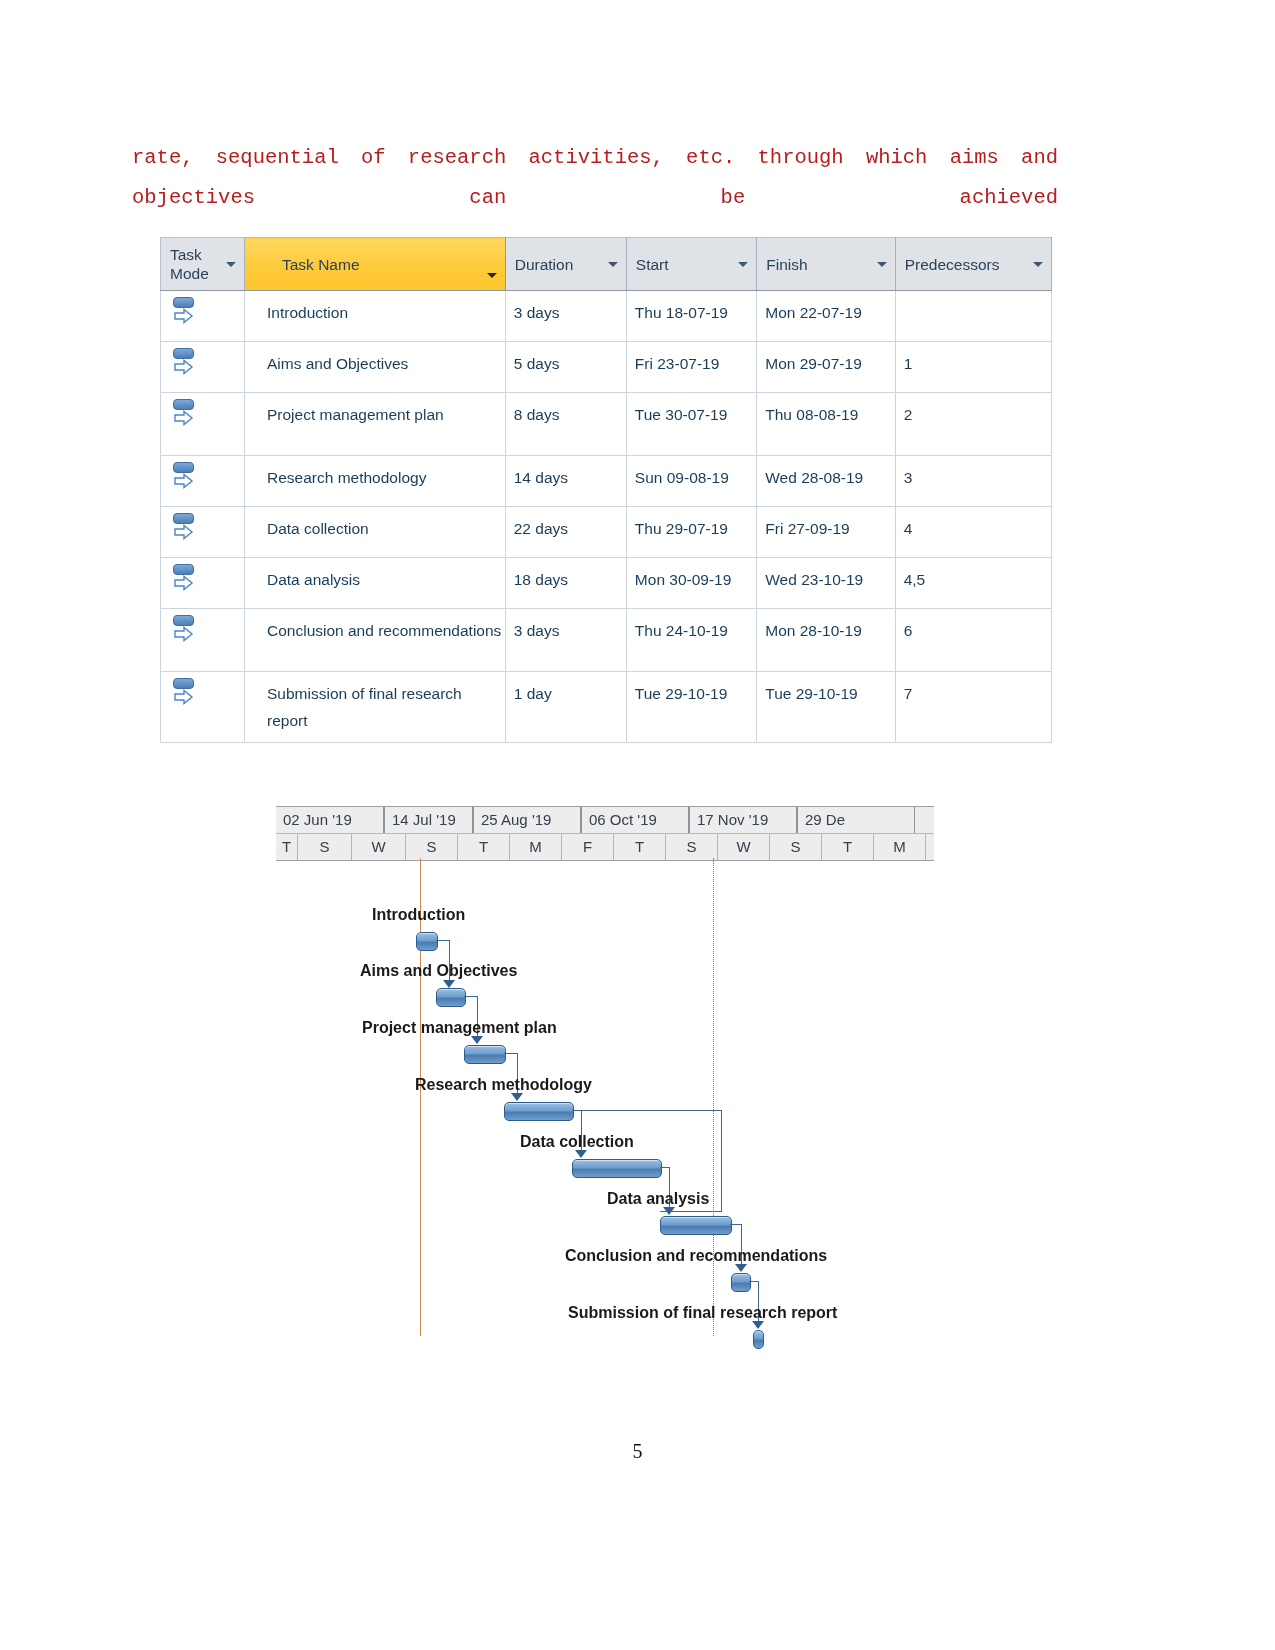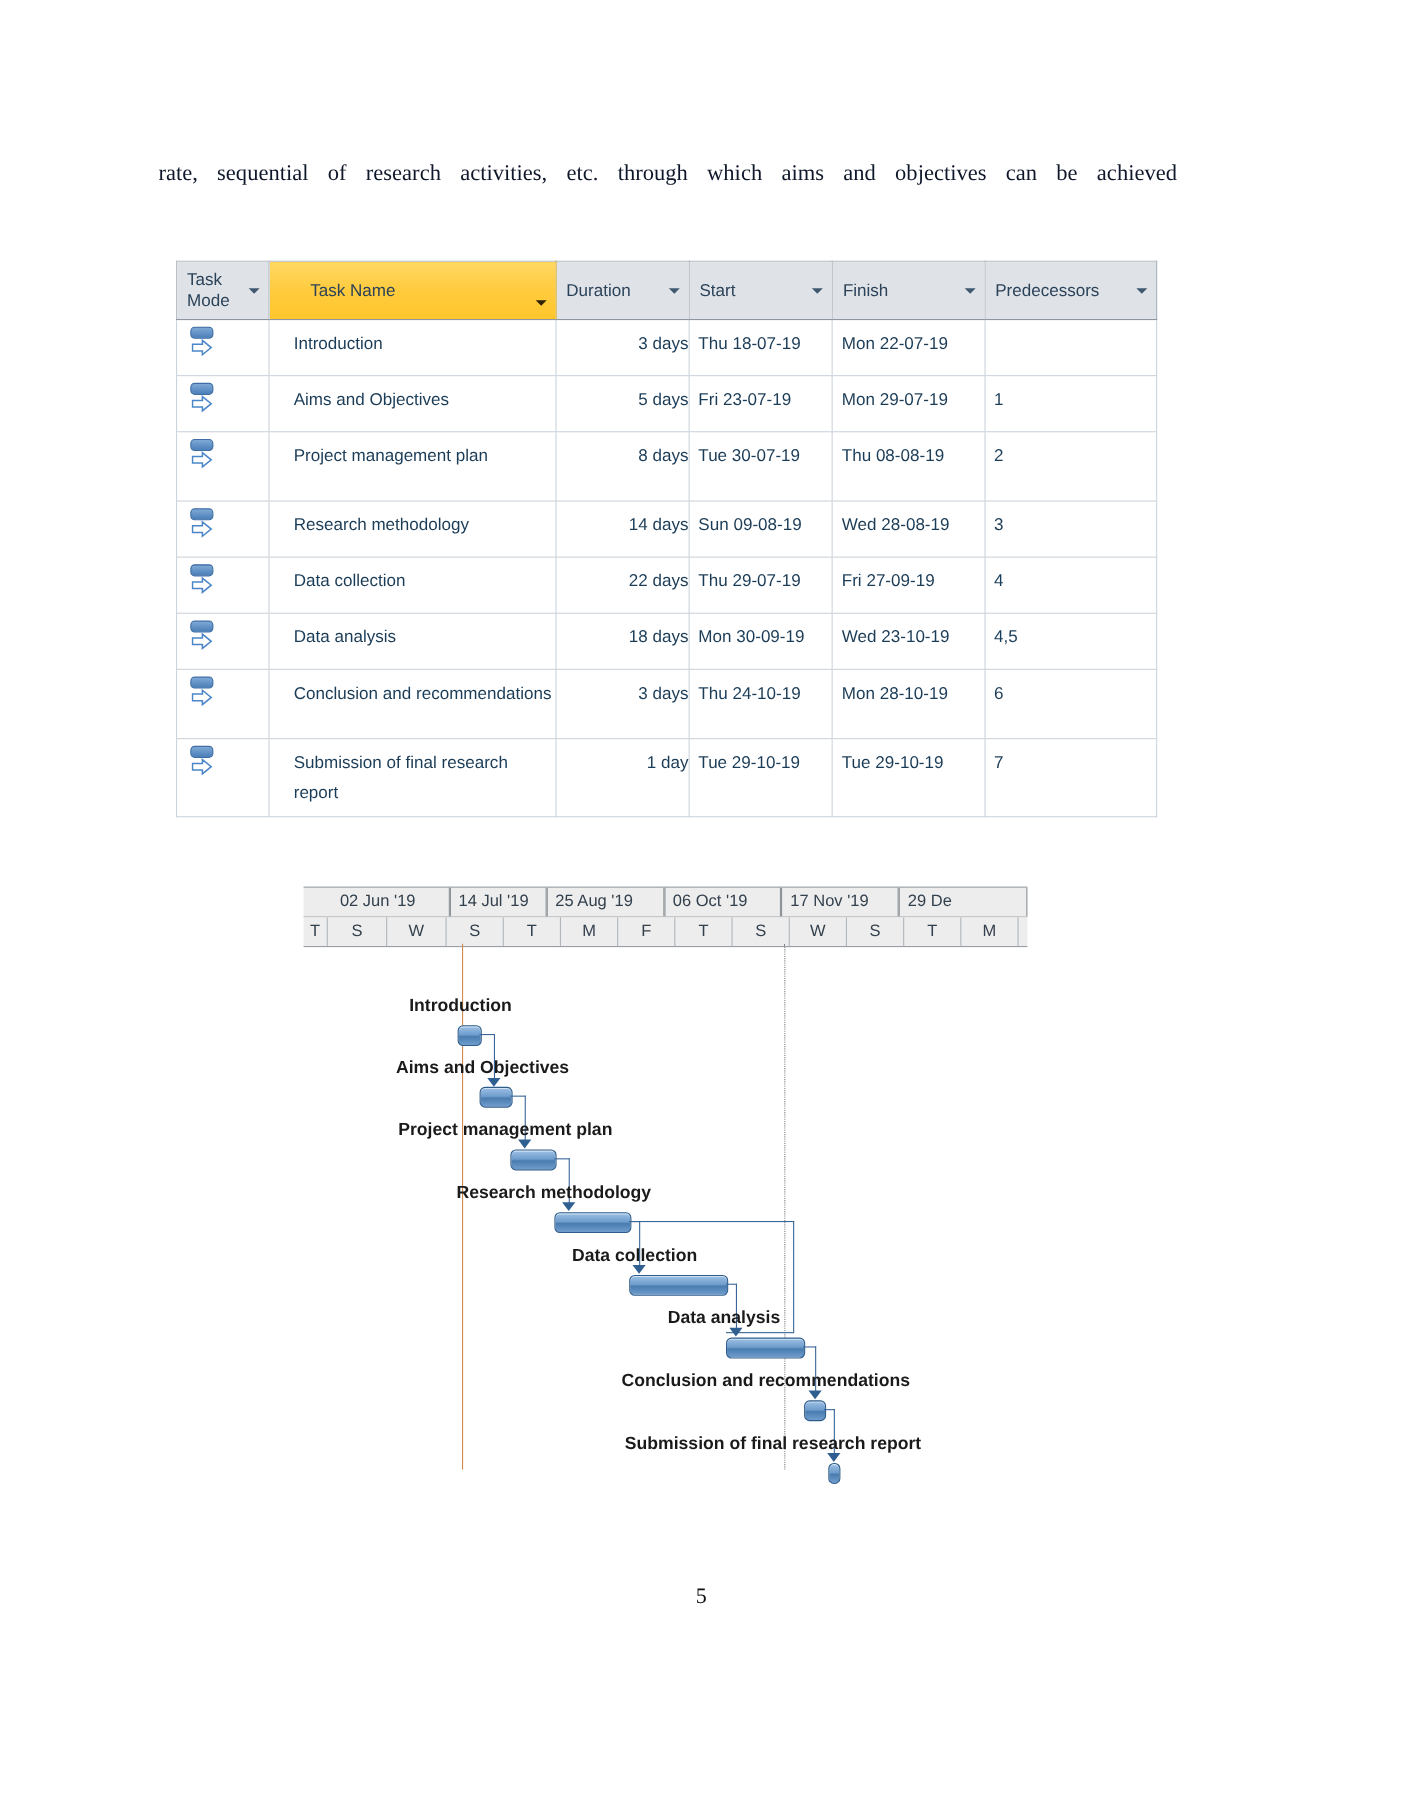--- a/index.html
+++ b/index.html
@@ -8,26 +8,26 @@
     background:#ffffff;
     font-family:"Liberation Serif", serif;
     color:#000;
     position:relative;
     overflow:hidden;
   }
 
   
   .para {
     position:absolute;
-    left:144px; top:138px; width:926px;
-    font-family:Liberation Serif, serif;
+    left:132px; top:138px; width:926px;
+    font-family:Liberation Mono, monospace;
     font-size:20.5px;
     line-height:40px;
     text-align:justify;
-    color:#0f172a;
+    color:#b91c1c;
   }
   .para .l1 { display:block; text-align:justify; text-align-last:justify; }
   .para .l2 { display:block; }
 
   
   .proj-table {
     position:absolute;
     left:160px; top:237px;
     width:892px;
     border-collapse:collapse;
@@ -73,21 +73,21 @@
     border-right:1px solid #ccd4dd;
     border-bottom:1px solid #ccd4dd;
     vertical-align:top;
     padding-top:8px;
     padding-bottom:8px;
     line-height:27px;
     color:#1b3c57;
   }
   .body-row td.c-mode { border-left:1px solid #ccd4dd; width:84px; padding-top:4px; }
   .body-row td.c-name  { width:250px; padding-left:22px; }
-  .body-row td.c-dur   { width:115px; padding-left:8px;text-align:right; }
+  .body-row td.c-dur   { width:115px; padding-left:8px; }
   .body-row td.c-start { width:128px; padding-left:8px; }
   .body-row td.c-fin   { width:136px; padding-left:8px; }
   .body-row td.c-pred  { width:150px; padding-left:8px; }
   .body-row.tall td { height:46px; }
   .body-row.short td { height:34px; }
 
   
   .tm-icon { position:relative; width:26px; height:34px; margin-left:11px; }
   .tm-bar {
     position:absolute; left:1px; top:2px;
@@ -113,21 +113,21 @@
     font-size:15px;
     color:#33404d;
     line-height:26px;
     padding-left:7px;
     box-sizing:border-box;
     white-space:nowrap;
     overflow:hidden;
   }
   .tl-row.top .tl-cell { border-left:1px solid #8d9499; }
   .tl-row.bot .tl-cell { text-align:center; padding-left:0; border-right:1px solid #b0b6bb; }
-  .tl-row.top .tl-cell:first-child { border-left:none;margin-left:26px; }
+  .tl-row.top .tl-cell:first-child { border-left:none; }
 
   .gantt-body { position:absolute; left:0; top:52px; width:658px; height:493px; }
 
   .vline-today {
     position:absolute; top:0; width:1px; height:478px;
     background:#d08b4d;
   }
   .vline-dotted {
     position:absolute; top:0; width:0; height:478px;
     border-left:1px dotted #7f7f7f;

